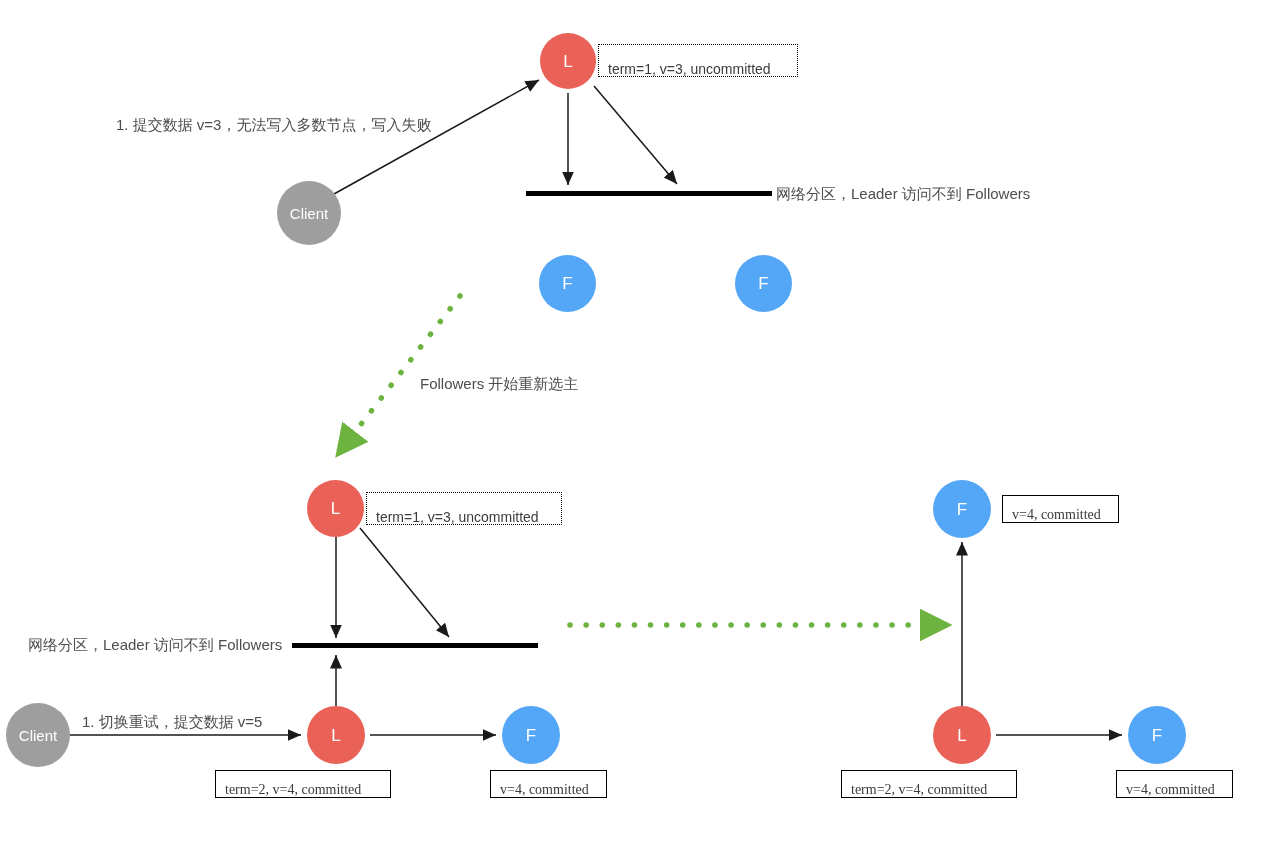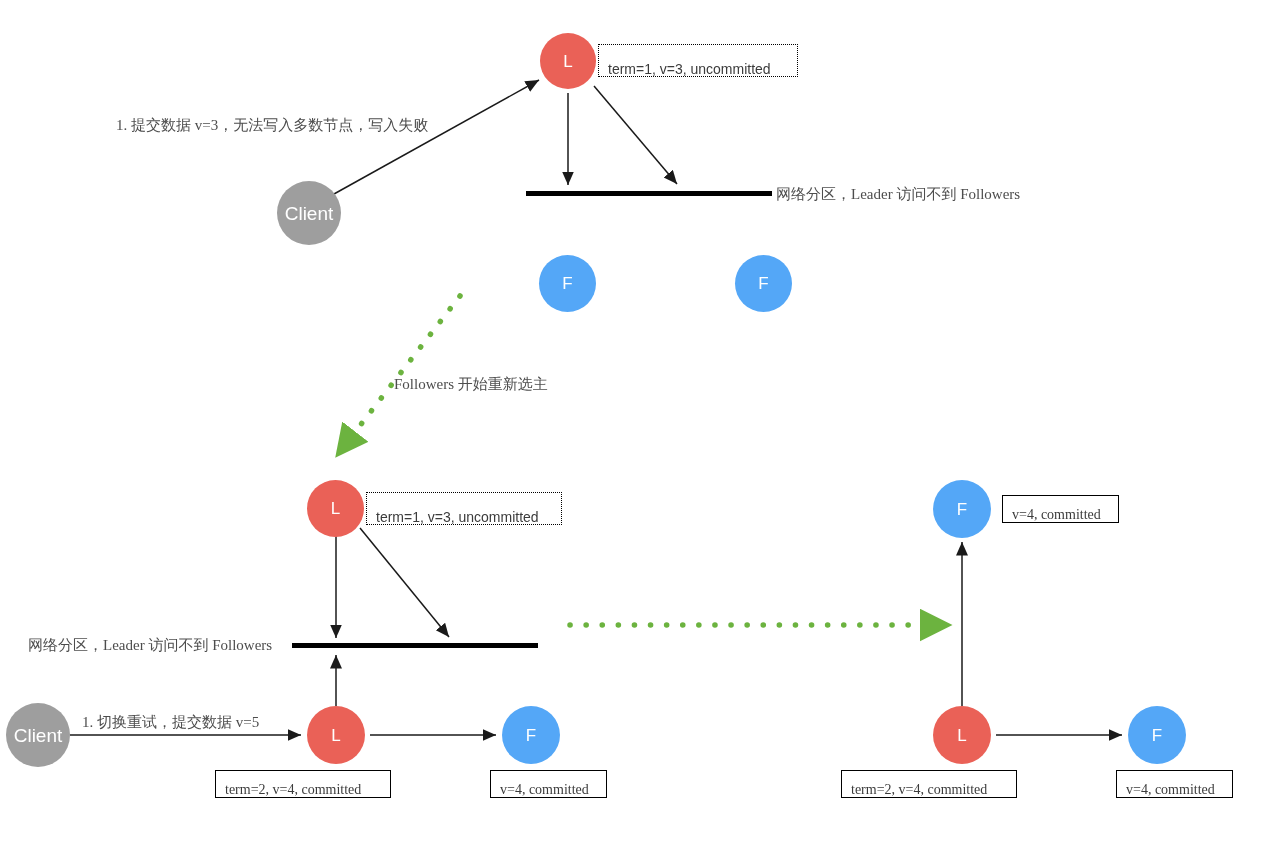--- a/index.html
+++ b/index.html
@@ -32,30 +32,30 @@
     display: flex;
     align-items: center;
     justify-content: center;
     color: #ffffff;
     font-size: 17px;
     line-height: 1;
     user-select: none;
   }
   .node.leader  { background: #ea6157; }
   .node.follower{ background: #54a7f7; }
-  .node.client  { background: #9e9e9e; font-size: 19px; }
+  .node.client  { background: #9e9e9e; font-size: 15px; }
 
   .label {
     position: absolute;
     font-size: 14.5px;
     color: #4d4d4d;
     white-space: nowrap;
     line-height: 1.2;
   }
-  .label.cn { font-size: 15px; font-family: Liberation Serif, serif; }
+  .label.cn { font-size: 15px; }
 
   .statebox {
     position: absolute;
     font-size: 14px;
     color: #3b3b3b;
     white-space: nowrap;
     background: #ffffff;
     display: flex;
     align-items: flex-end;
     padding: 0 9px;
@@ -126,21 +126,21 @@
     <span>网络分区，Leader 访问不到 Followers</span>
   </div>
 
   <div class="node follower" style="left:539px; top:255px; width:57px; height:57px;">
     <span>F</span>
   </div>
   <div class="node follower" style="left:735px; top:255px; width:57px; height:57px;">
     <span>F</span>
   </div>
 
-  <div class="label cn" style="left:394px; top:375px;">
+  <div class="label cn" style="left:420px; top:375px;">
     <span>Followers 开始重新选主</span>
   </div>
 
   <div class="node leader" style="left:307px; top:480px; width:57px; height:57px;">
     <span>L</span>
   </div>
   <div class="statebox dotted" style="left:366px; top:492px; width:196px; height:33px;">
     <span>term=1, v=3, uncommitted</span>
   </div>
 

